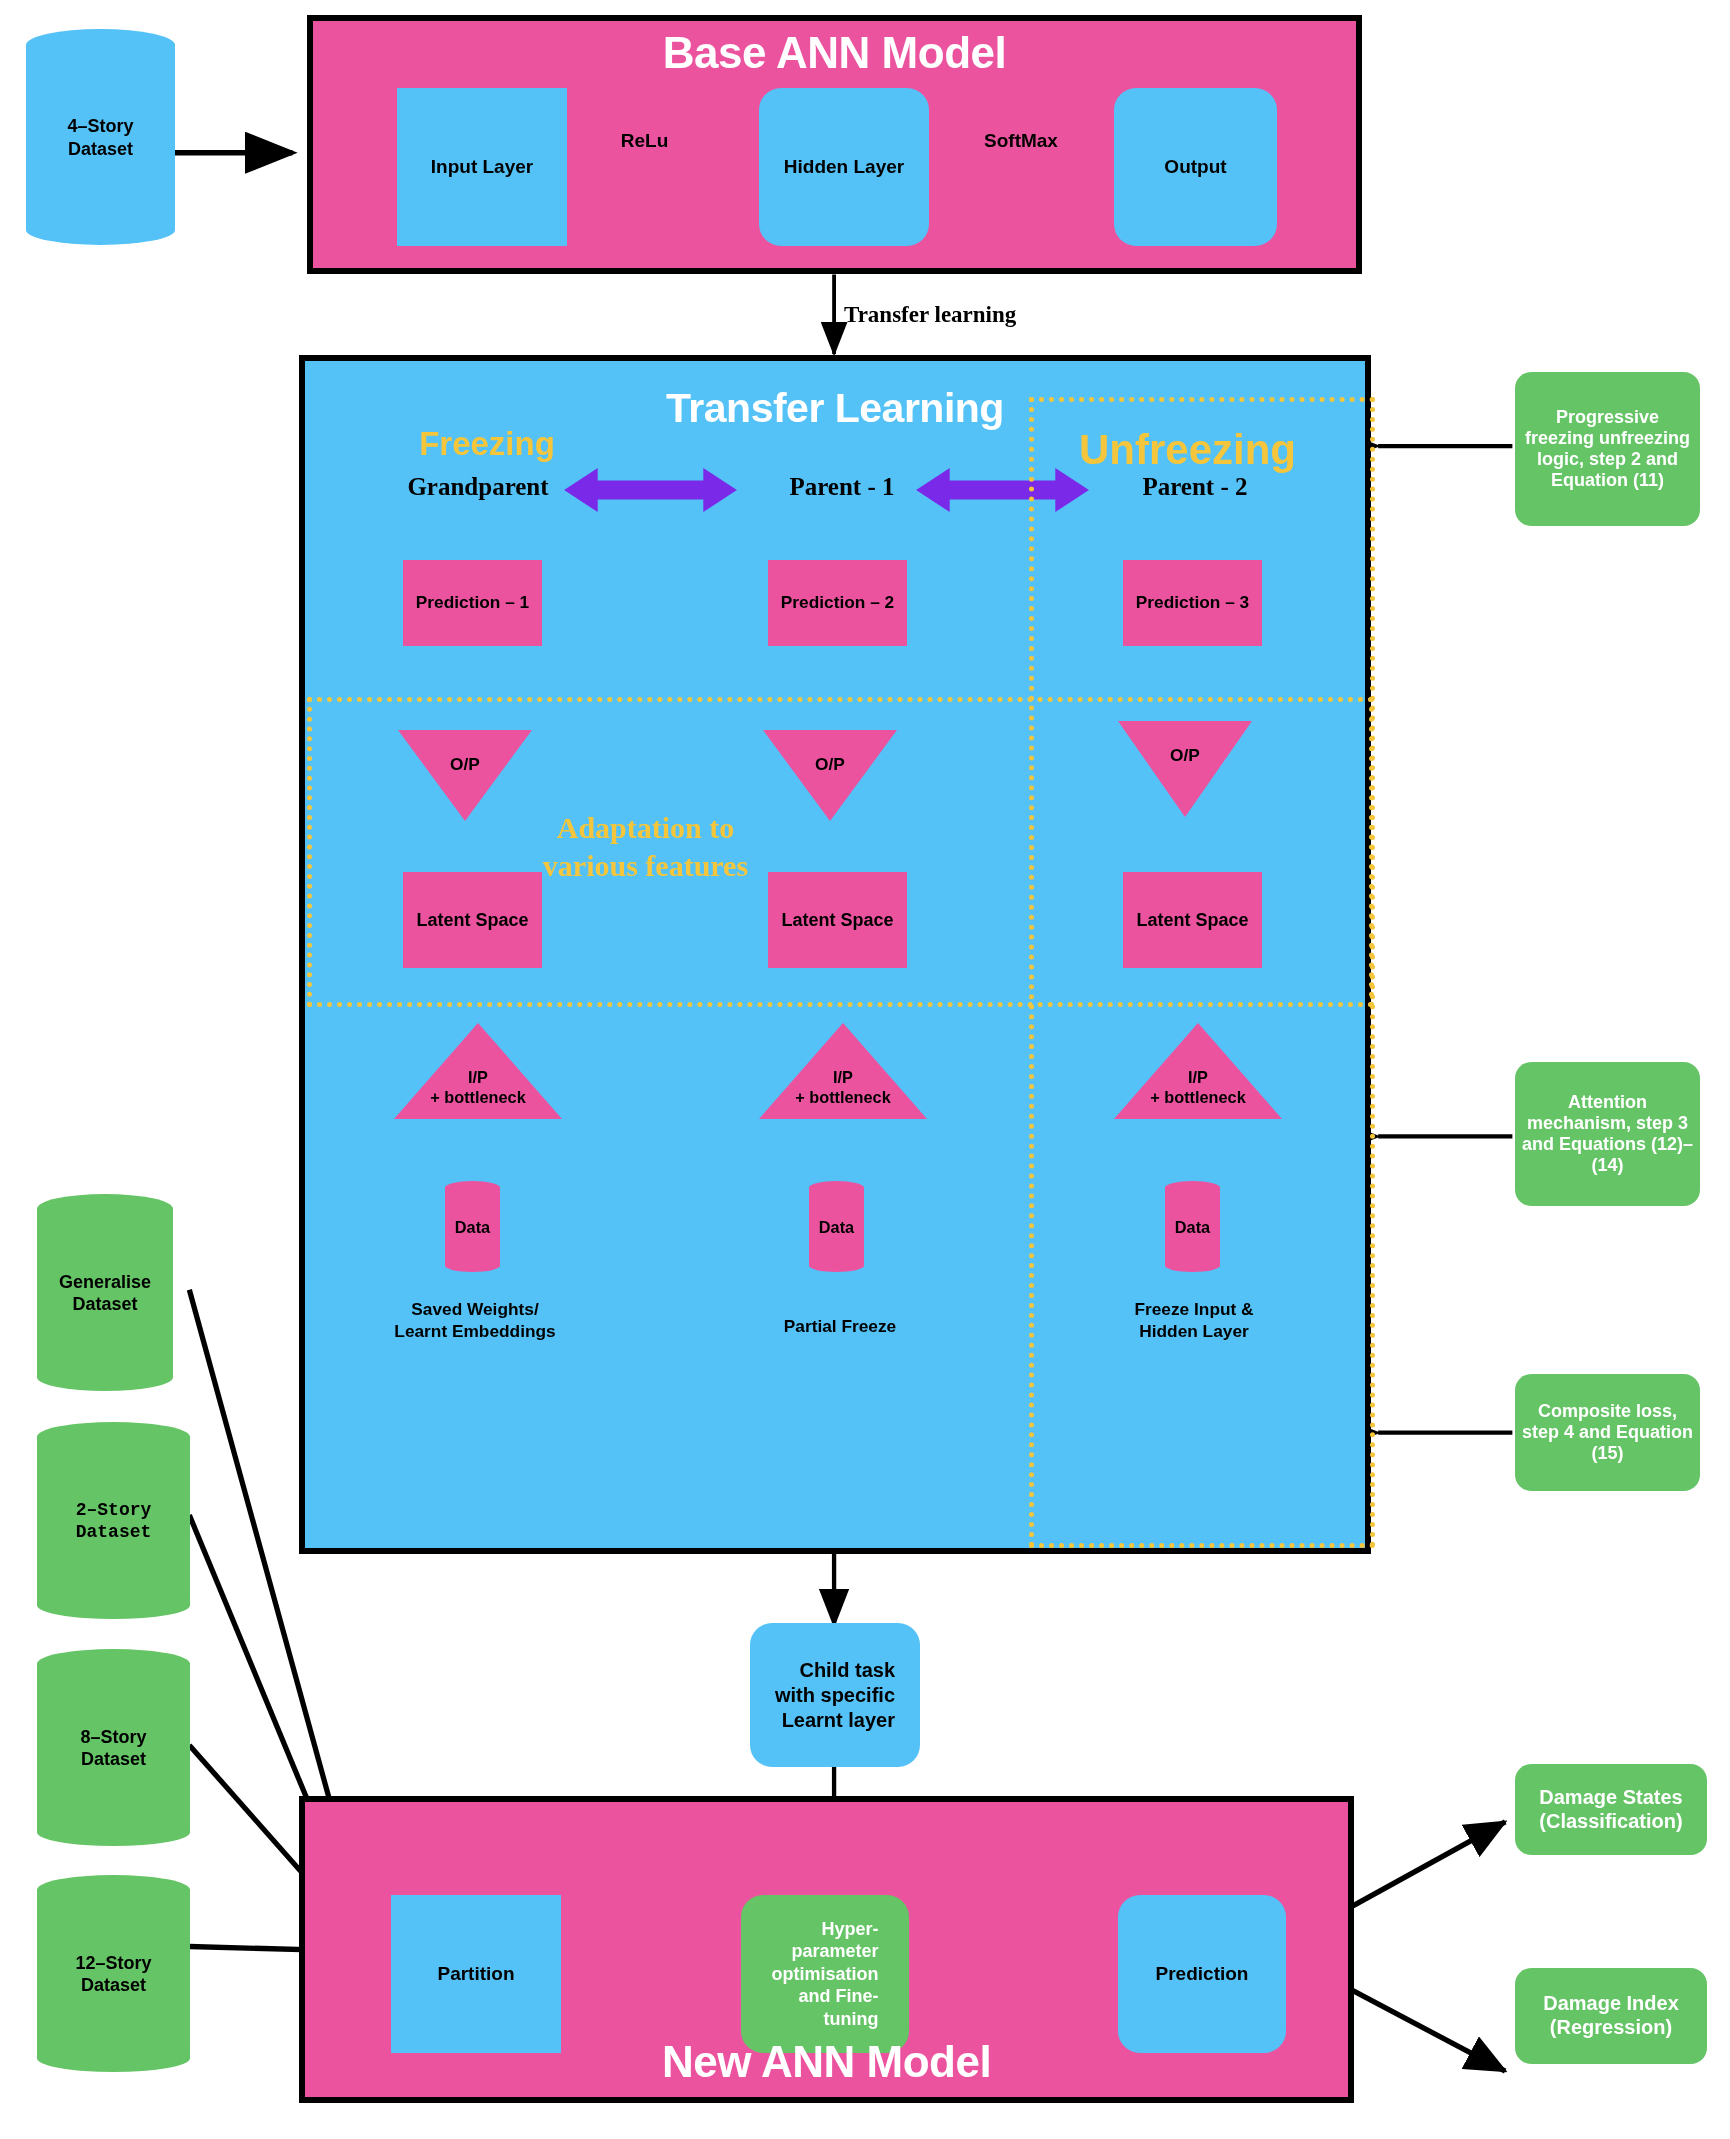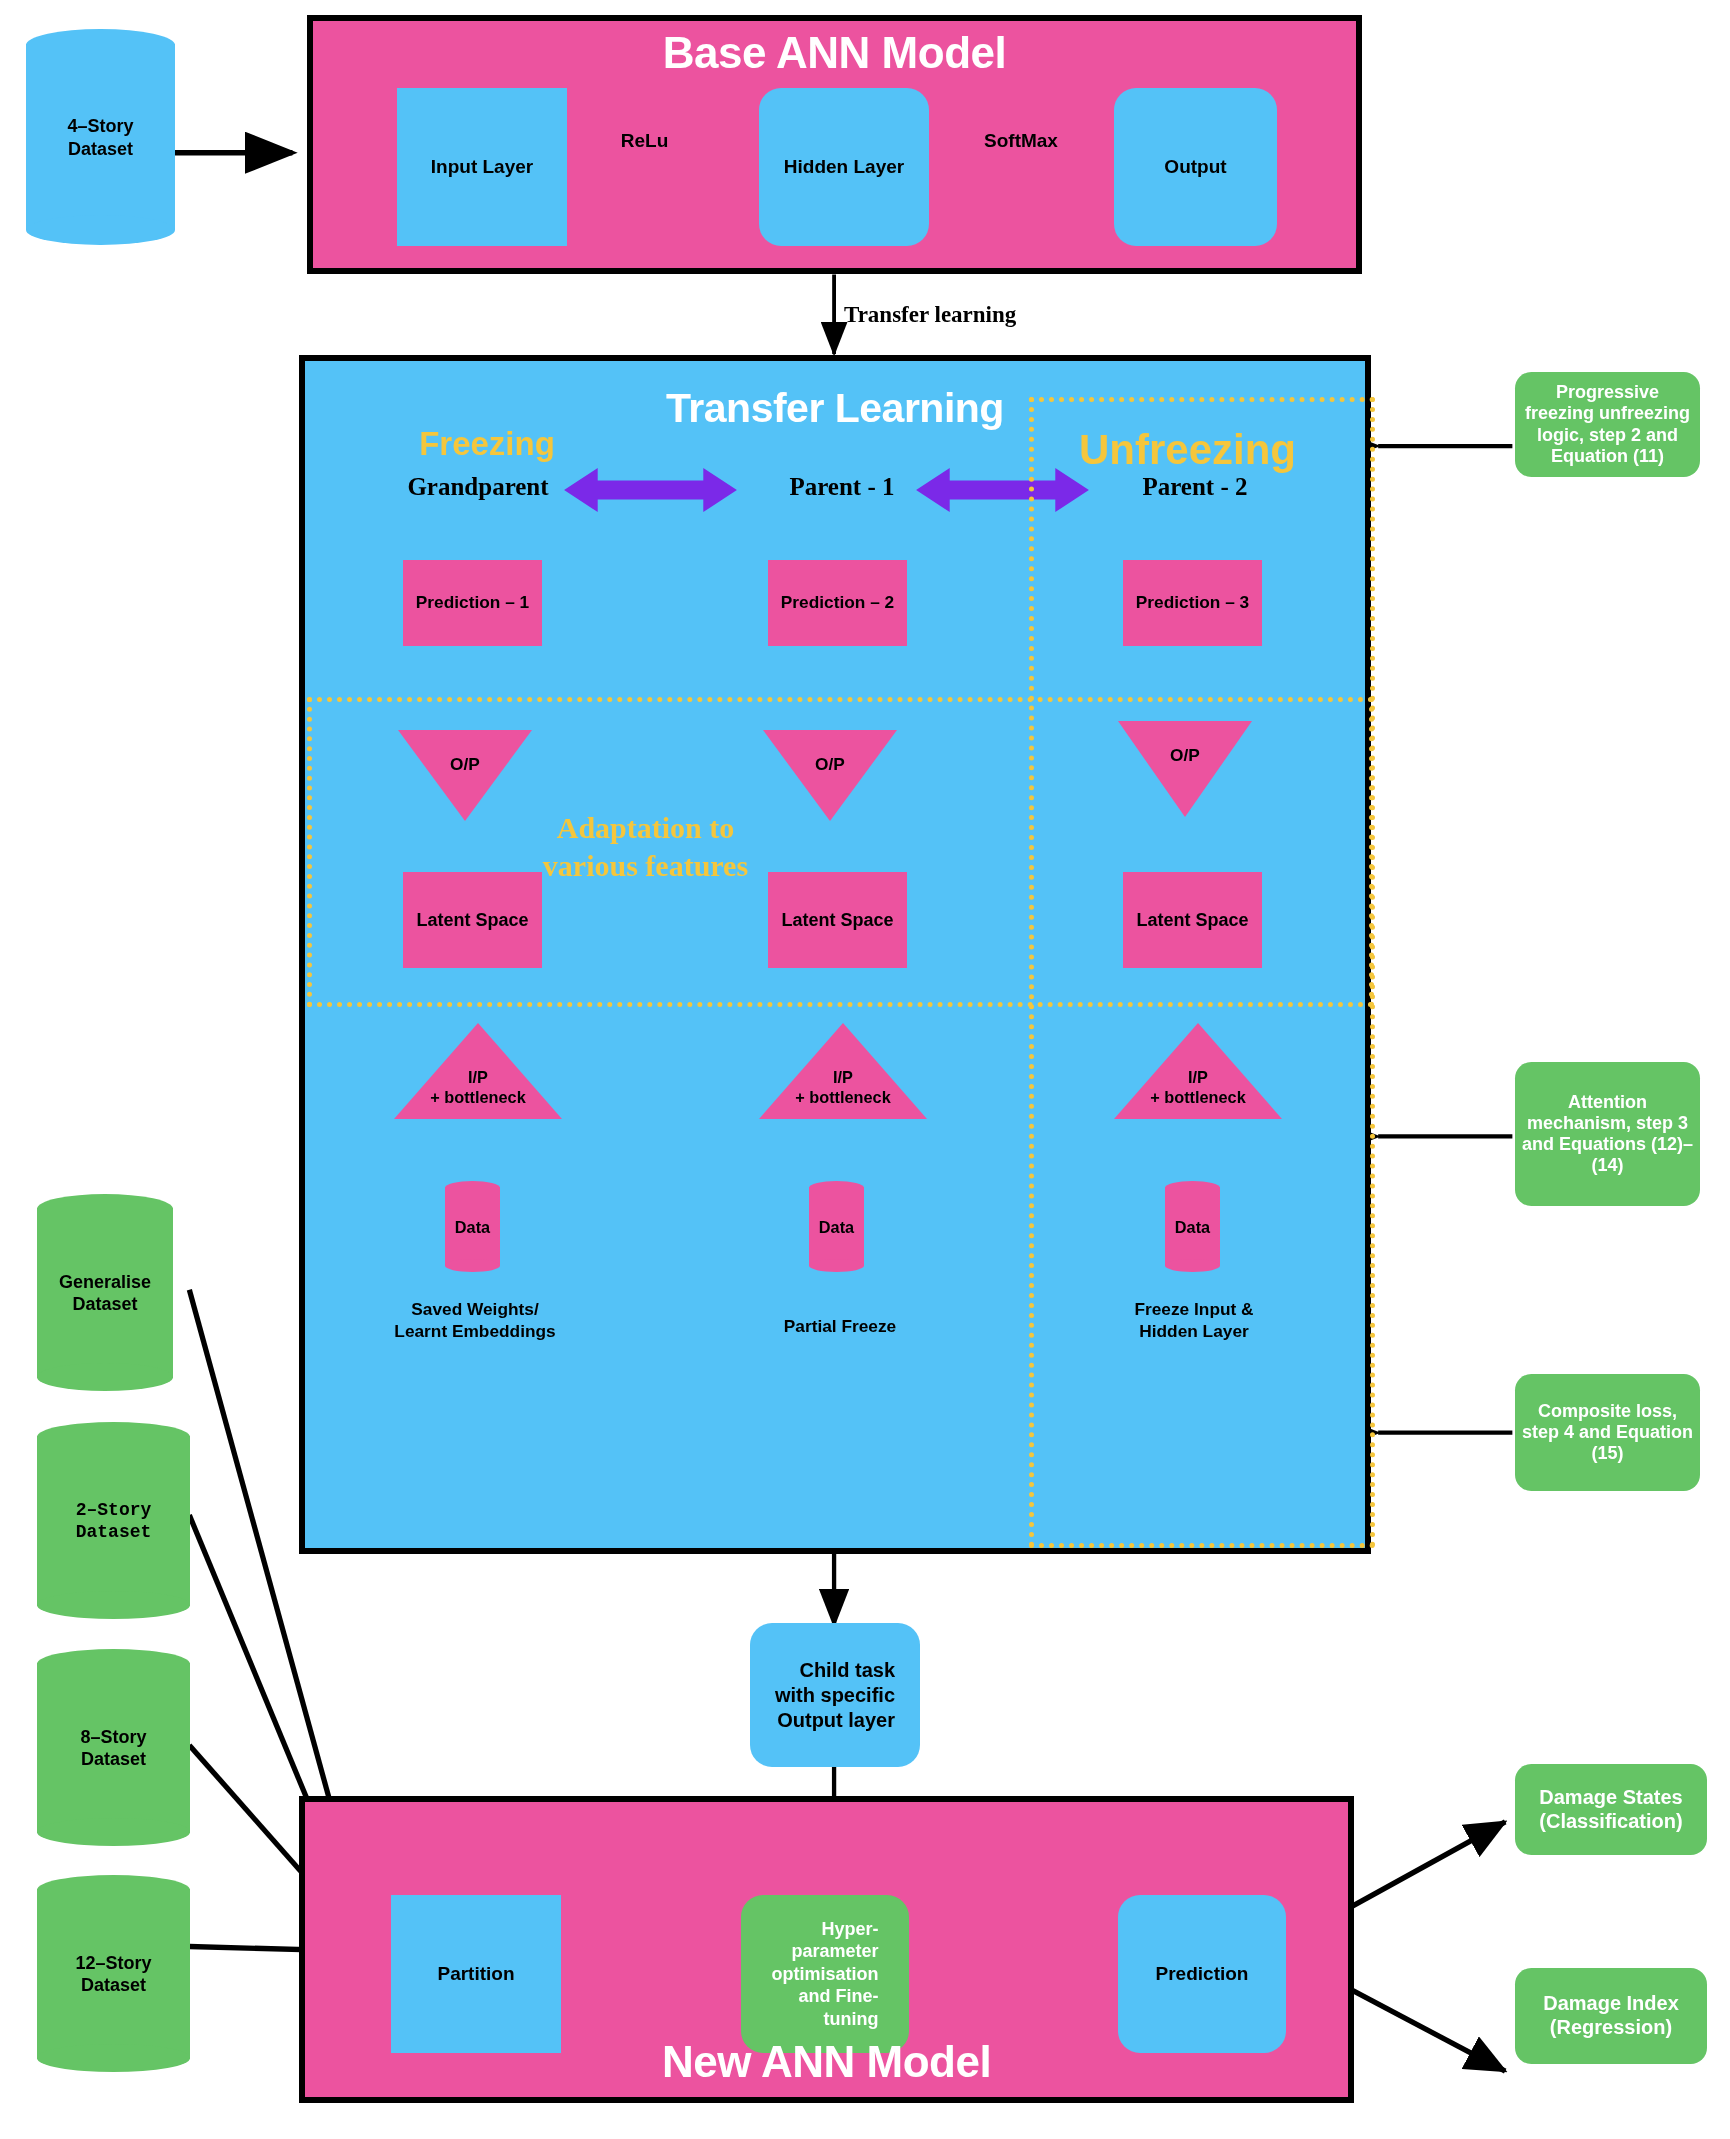--- a/index.html
+++ b/index.html
@@ -331,36 +331,36 @@
       <div class="bot"></div>
       <div class="lbl" style="font-size:16.3px;">Data</div>
     </div>
     <div class="txt" style="left:786px; top:937px; width:206px; font-size:17.3px; white-space:pre-line;">Freeze Input &amp;
 Hidden Layer</div>
 
     <div class="txt txt-serif txt-yellow" style="left:192px; top:448px; width:297px; font-size:30px; white-space:pre-line; line-height:1.25;">Adaptation to
 various features</div>
   </div>
 
-  <div class="callout abs" style="left:1515px; top:372px; width:185px; height:105px; font-size:18px;">
+  <div class="callout abs" style="left:1515px; top:372px; width:185px; height:154px; font-size:18px;">
     <span>Progressive freezing unfreezing logic, step 2 and Equation (11)</span>
   </div>
 
   <div class="callout abs" style="left:1515px; top:1062px; width:185px; height:144px; font-size:18px;">
     <span>Attention mechanism, step 3 and Equations (12)–(14)</span>
   </div>
 
   <div class="callout abs" style="left:1515px; top:1374px; width:185px; height:117px; font-size:18px;">
     <span>Composite loss, step 4 and Equation (15)</span>
   </div>
 
   <div class="node node-blue rounded-lg abs" style="left:750px; top:1623px; width:170px; height:144px; font-size:20px;">
     <span style="white-space:pre-line;">Child task
 with specific
-Output layer</span>
+Learnt layer</span>
   </div>
 
   <div class="cyl cyl-green abs" style="left:37px; top:1194px; width:136px; height:197px;">
     <div class="top"></div>
     <div class="body"></div>
     <div class="bot"></div>
     <div class="lbl" style="font-size:18px; white-space:pre-line;">Generalise
 Dataset</div>
   </div>
 

